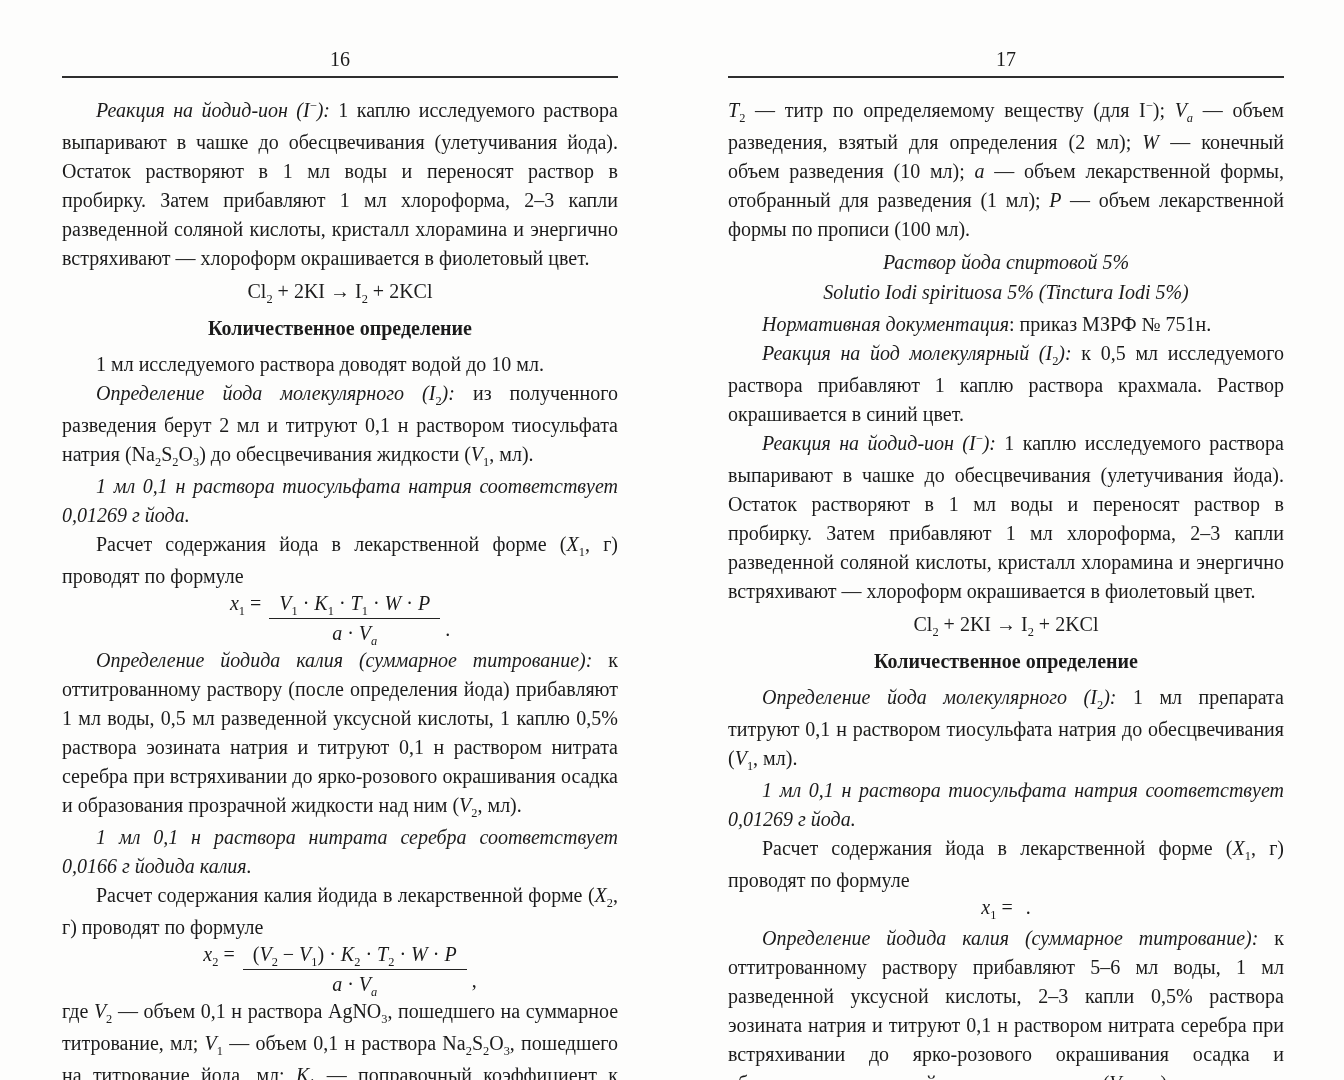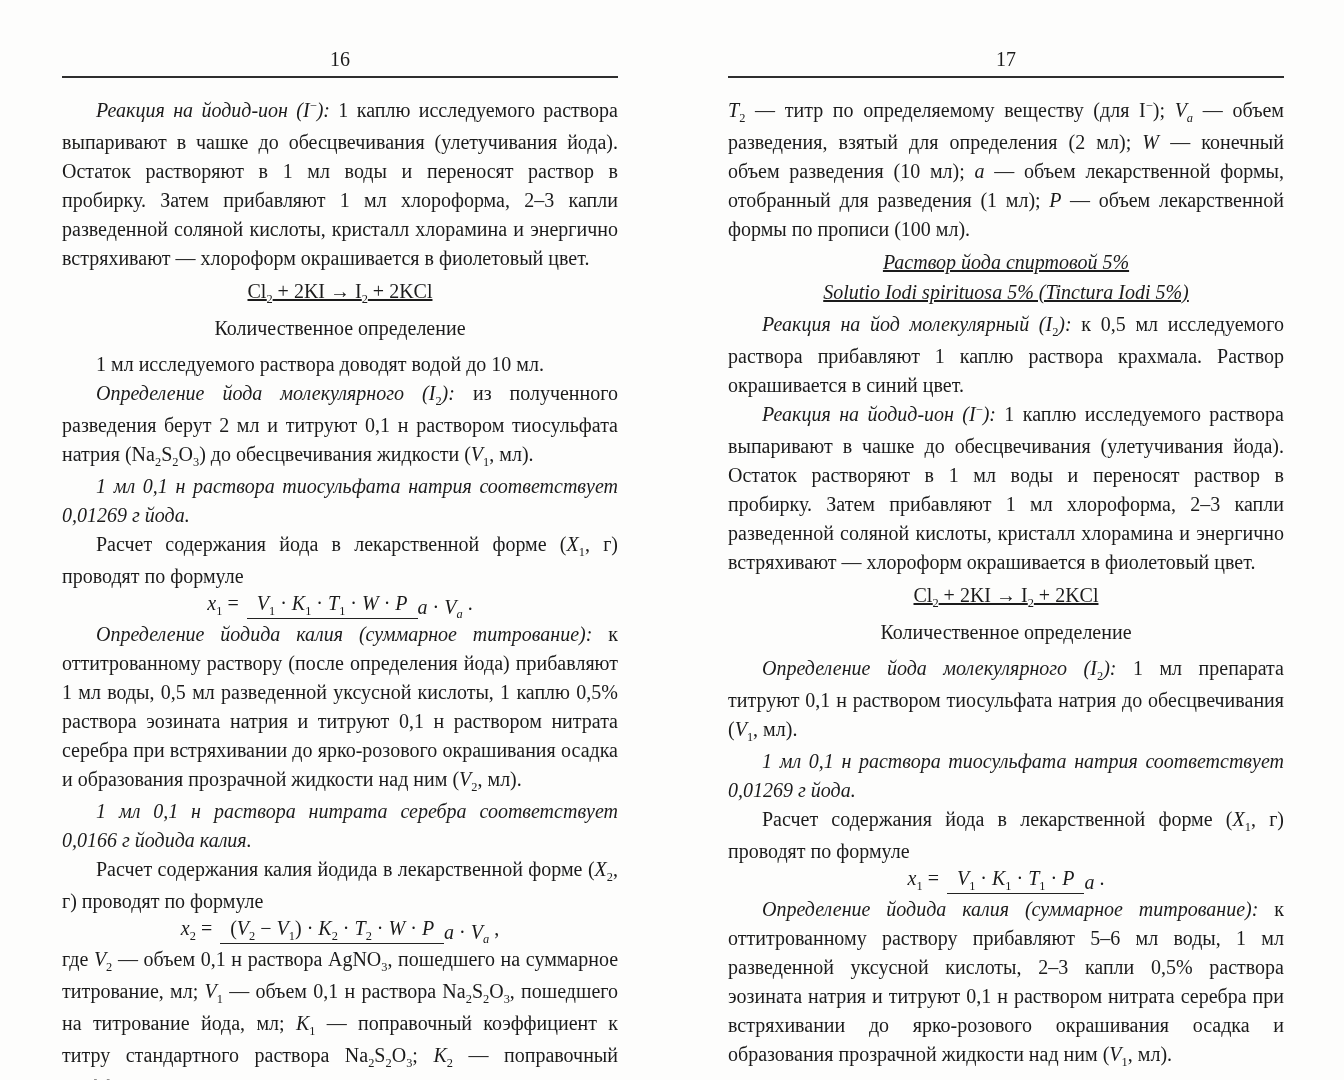--- a/index.html
+++ b/index.html
@@ -15,31 +15,31 @@
   .page[data-page="0"]{left:62px;}
   .page[data-page="1"]{left:728px;}
   .page-header{
     text-align:center;font-size:20px;line-height:22px;
     padding-bottom:6px;
   }
   .header-rule{height:0;border-bottom:2px solid #2e2e2e;margin-bottom:18px;}
   .page-body{font-size:20px;}
   .para{margin:0;line-height:29px;text-align:justify;}
   .ind{text-indent:34px;}
-  .heading{margin:11px 0;line-height:22px;font-weight:normal;text-align:center;}
-  .centerline{margin:6px 0;line-height:24px;text-align:center;text-decoration:underline;}
+  .heading{margin:11px 0;line-height:22px;font-weight:bold;text-align:center;}
+  .centerline{margin:6px 0;line-height:24px;text-align:center;}
   .it{font-style:italic;}
   .sb{font-size:0.62em;position:relative;top:0.38em;}
   .sp{font-size:0.62em;position:relative;top:-0.55em;}
   .formula{
     display:flex;justify-content:center;align-items:flex-start;
     margin:1px 0;line-height:1.15;
   }
   .formula .lhs{margin-right:8px;}
-  .frac{display:inline-flex;align-items:center;}
+  .frac{display:inline-flex;flex-direction:column;align-items:center;}
   .frac .num{padding:0 10px 3px;border-bottom:1.5px solid #222;white-space:nowrap;}
   .frac .den{padding-top:3px;white-space:nowrap;}
   .formula .suffix{margin-left:5px;align-self:flex-end;padding-bottom:4px;}
 </style>
 </head>
 <body>
 
 <div class="book">
 
   <section class="page" data-page="0">
@@ -80,32 +80,29 @@
 
   <section class="page" data-page="1">
     <div class="page-header">
       <span class="page-number">17</span>
     </div>
     <div class="header-rule"></div>
     <div class="page-body">
         <p class="para"><span class="it">T</span><span class="sb">2</span><span> — титр по определяемому веществу (для I</span><span class="sp">−</span><span>); </span><span class="it">V</span><span class="it sb">a</span><span> — объем разведения, взятый для определения (2 мл); </span><span class="it">W</span><span> — конечный объем разведения (10 мл); </span><span class="it">a</span><span> — объем лекарственной формы, отобранный для разведения (1 мл); </span><span class="it">P</span><span> — объем лекарственной формы по прописи (100 мл).</span></p>
         <p class="centerline"><span class="it">Раствор йода спиртовой 5%</span></p>
         <p class="centerline"><span class="it">Solutio Iodi spirituosa 5% (Tinctura Iodi 5%)</span></p>
+        <p class="para ind"><span class="it">Нормативная документация</span><span>: приказ МЗРФ № 751н.</span></p>
         <p class="para ind"><span class="it">Реакция на йод молекулярный (</span><span class="it">I</span><span class="sb">2</span><span class="it">):</span><span> к 0,5 мл исследуемого раствора прибавляют 1 каплю раствора крахмала. Раствор окрашивается в синий цвет.</span></p>
         <p class="para ind"><span class="it">Реакция на йодид-ион (</span><span class="it">I</span><span class="sp">−</span><span class="it">):</span><span> 1 каплю исследуемого раствора выпаривают в чашке до обесцвечивания (улетучивания йода). Остаток растворяют в 1 мл воды и переносят раствор в пробирку. Затем прибавляют 1 мл хлороформа, 2–3 капли разведенной соляной кислоты, кристалл хлорамина и энергично встряхивают — хлороформ окрашивается в фиолетовый цвет.</span></p>
         <p class="centerline"><span>Cl</span><span class="sb">2</span><span> + 2KI → I</span><span class="sb">2</span><span> + 2KCl</span></p>
         <p class="heading"><span>Количественное определение</span></p>
         <p class="para ind"><span class="it">Определение йода молекулярного (</span><span class="it">I</span><span class="sb">2</span><span class="it">):</span><span> 1 мл препарата титруют 0,1 н раствором тиосульфата натрия до обесцвечивания (</span><span class="it">V</span><span class="sb">1</span><span>, мл).</span></p>
         <p class="para ind"><span class="it">1 мл 0,1 н раствора тиосульфата натрия соответствует 0,01269 г йода.</span></p>
         <p class="para ind"><span>Расчет содержания йода в лекарственной форме (</span><span class="it">X</span><span class="sb">1</span><span>, г) проводят по формуле</span></p>
         <div class="formula">
           <span class="lhs"><span class="it">x</span><span class="sb">1</span><span> =</span></span>
-          <span class="frac">
-            <span class="num"><span class="it">V</span><span class="sb">1</span><span> · </span><span class="it">K</span><span class="sb">1</span><span> · </span><span class="it">T</span><span class="sb">1</span><span> · </span><span class="it">P</span></span>
-            <span class="den"><span class="it">a</span></span>
-          </span>
           <span class="suffix">.</span>
         </div>
         <p class="para ind"><span class="it">Определение йодида калия (суммарное титрование):</span><span> к оттитрованному раствору прибавляют 5–6 мл воды, 1 мл разведенной уксусной кислоты, 2–3 капли 0,5% раствора эозината натрия и титруют 0,1 н раствором нитрата серебра при встряхивании до ярко-розового окрашивания осадка и образования прозрачной жидкости над ним (</span><span class="it">V</span><span class="sb">1</span><span>, мл).</span></p>
       </div>
   </section>
 
 </div>
 
 </body></html>

